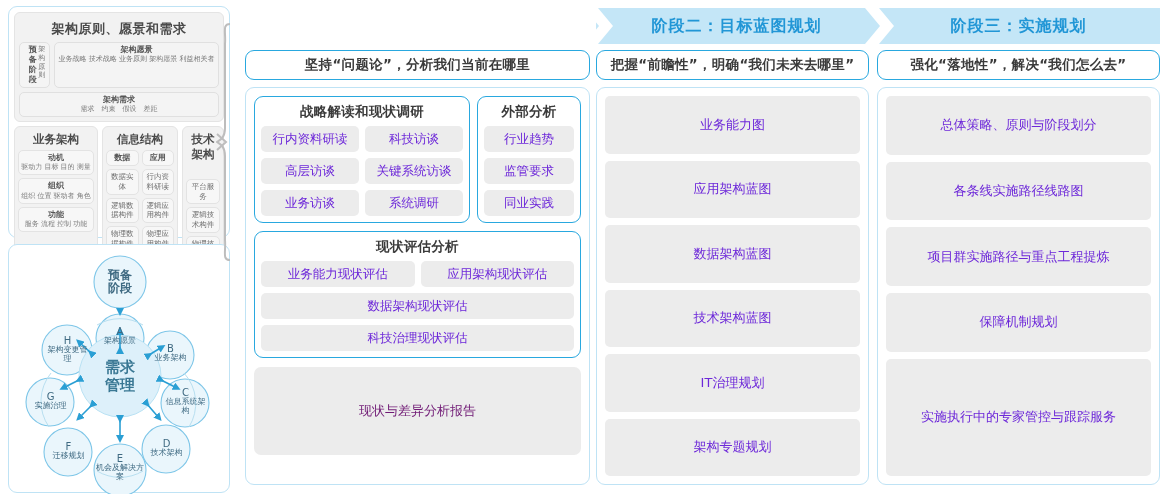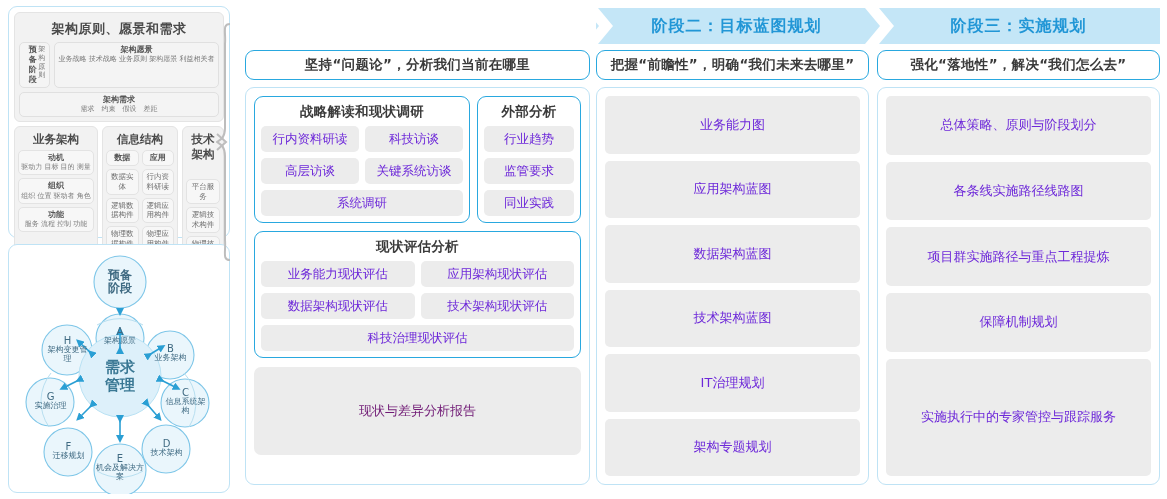--- a/index.html
+++ b/index.html
@@ -314,20 +314,21 @@
           <div class="sub-card-title">战略解读和现状调研</div>
           <div class="pill-row">
             <div class="pill">行内资料研读</div>
             <div class="pill">科技访谈</div>
           </div>
           <div class="pill-row">
             <div class="pill">高层访谈</div>
             <div class="pill">关键系统访谈</div>
           </div>
           <div class="pill-row">
+            <div class="pill">业务访谈</div>
             <div class="pill">系统调研</div>
           </div>
         </div>
 
         <div class="sub-card" style="flex:1;">
           <div class="sub-card-title">外部分析</div>
           <div class="pill-row">
             <div class="pill">行业趋势</div>
           </div>
           <div class="pill-row">
@@ -340,21 +341,20 @@
       </div>
 
       <div class="sub-card" style="margin-top:8px;">
         <div class="sub-card-title">现状评估分析</div>
         <div class="pill-row">
           <div class="pill">业务能力现状评估</div>
           <div class="pill">应用架构现状评估</div>
         </div>
         <div class="pill-row">
           <div class="pill">数据架构现状评估</div>
-          <div class="pill">技术架构现状评估</div>
         </div>
         <div class="pill-row">
           <div class="pill">科技治理现状评估</div>
         </div>
       </div>
 
       <div class="report" style="margin-top:9px;height:88px;">现状与差异分析报告</div>
     </div>
   </div>
 

